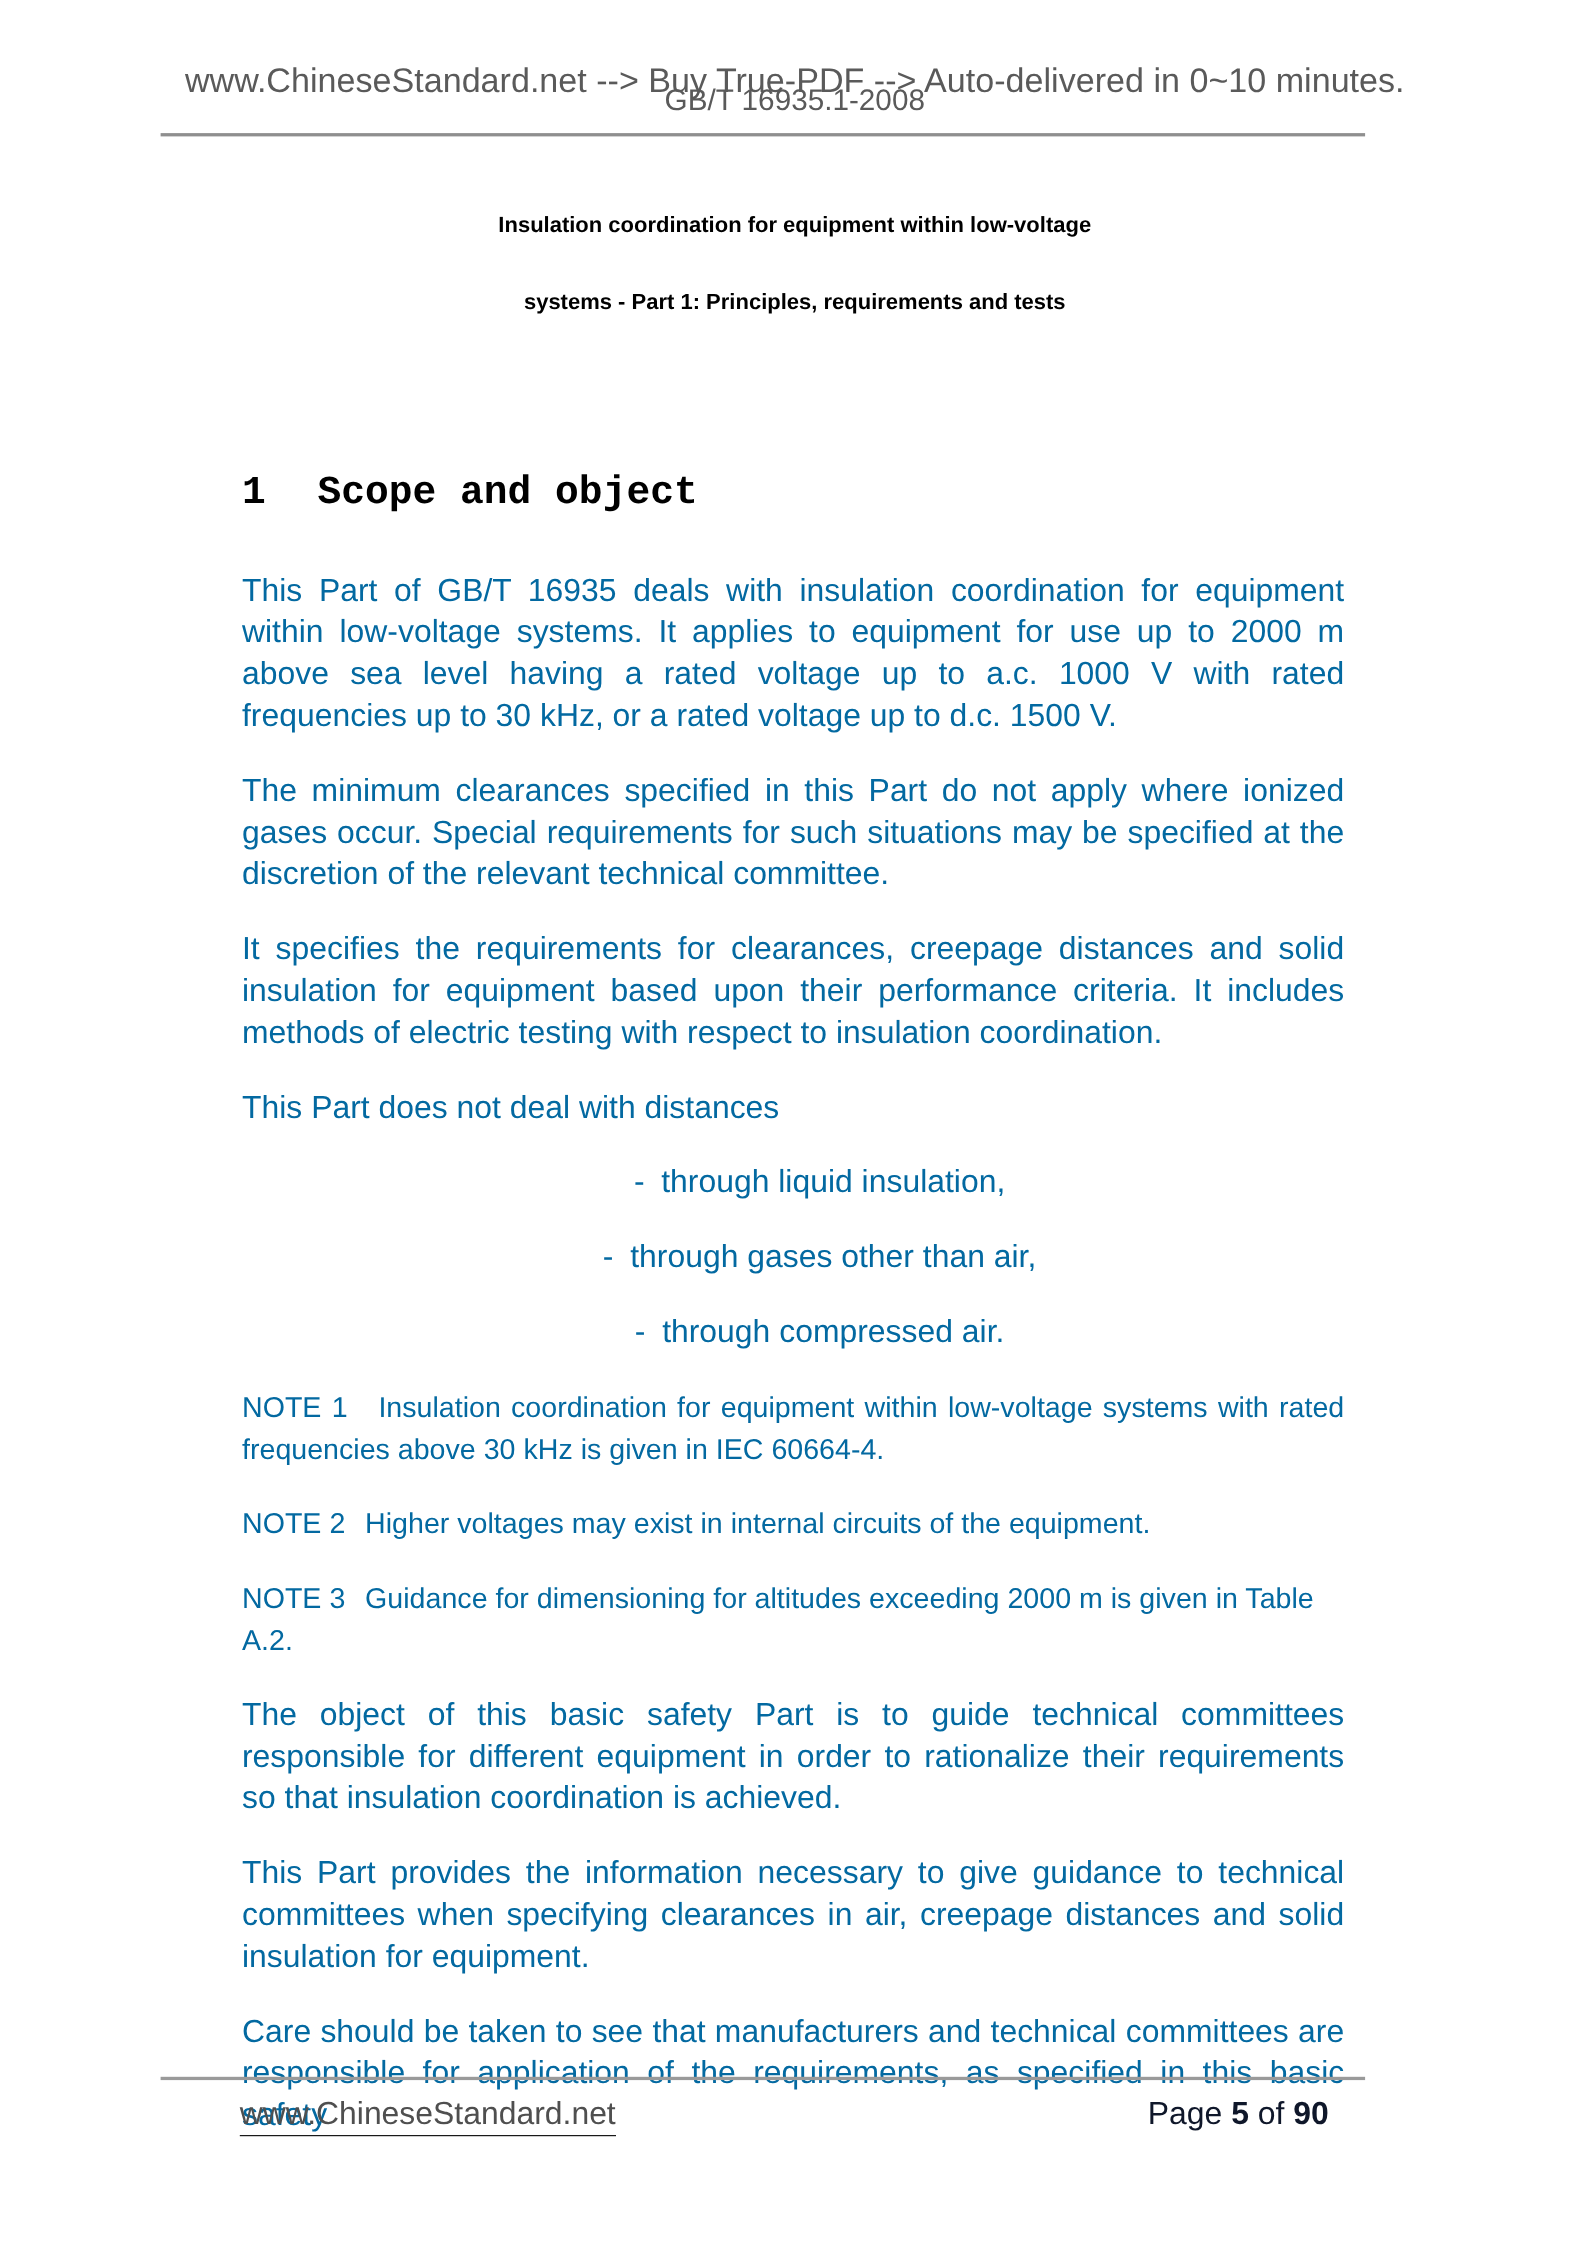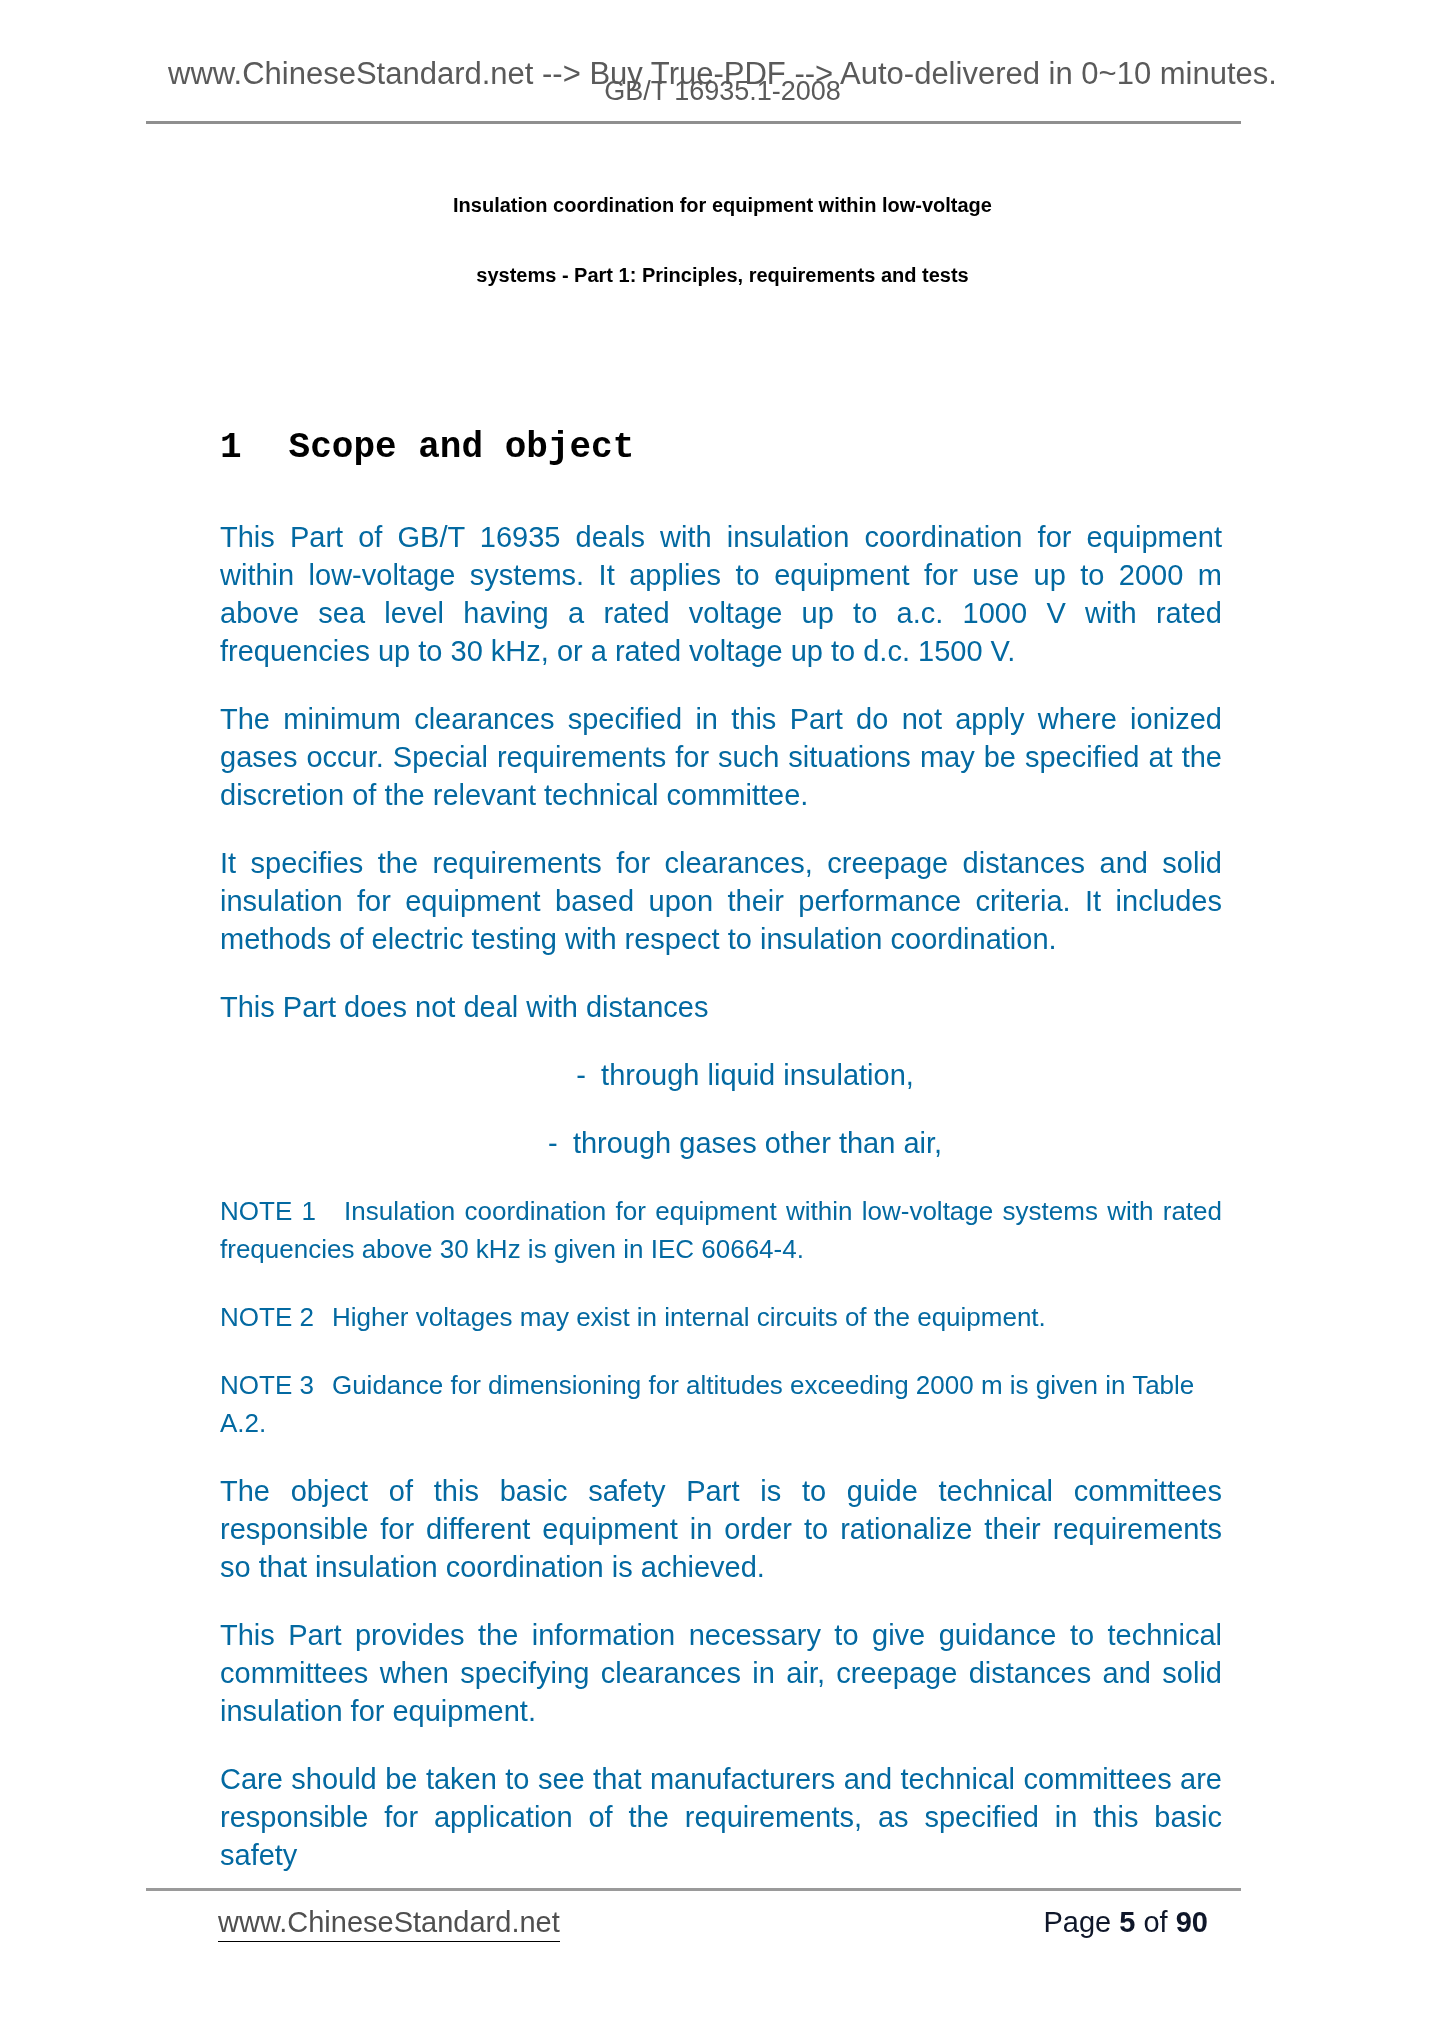--- a/index.html
+++ b/index.html
@@ -100,20 +100,23 @@
     <p>The minimum clearances specified in this Part do not apply where ionized gases occur. Special requirements for such situations may be specified at the discretion of the relevant technical committee.</p>
     <p>It specifies the requirements for clearances, creepage distances and solid insulation for equipment based upon their performance criteria. It includes methods of electric testing with respect to insulation coordination.</p>
     <p class="no-justify">This Part does not deal with distances</p>
 
     <div class="dash-item">
       <span class="dash">-</span><span>through liquid insulation,</span>
     </div>
     <div class="dash-item">
       <span class="dash">-</span><span>through gases other than air,</span>
     </div>
+    <div class="dash-item">
+      <span class="dash">-</span><span>through compressed air.</span>
+    </div>
 
     <div class="note justified">
       <span class="note-label">NOTE 1</span><span>Insulation coordination for equipment within low-voltage systems with rated frequencies above 30 kHz is given in IEC 60664-4.</span>
     </div>
     <div class="note">
       <span class="note-label short">NOTE 2</span><span>Higher voltages may exist in internal circuits of the equipment.</span>
     </div>
     <div class="note">
       <span class="note-label short">NOTE 3</span><span>Guidance for dimensioning for altitudes exceeding 2000 m is given in Table A.2.</span>
     </div>

